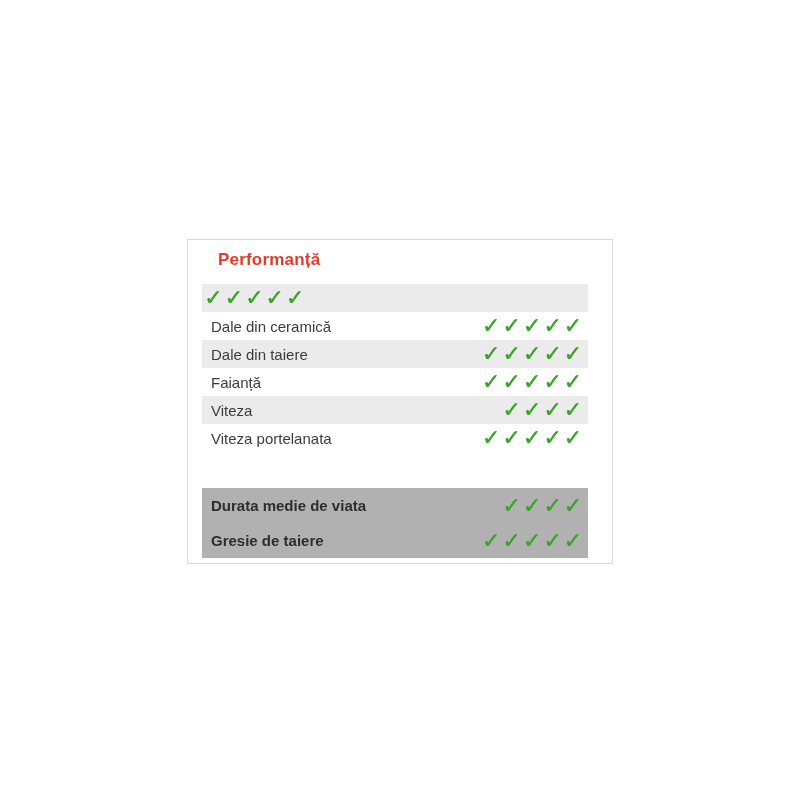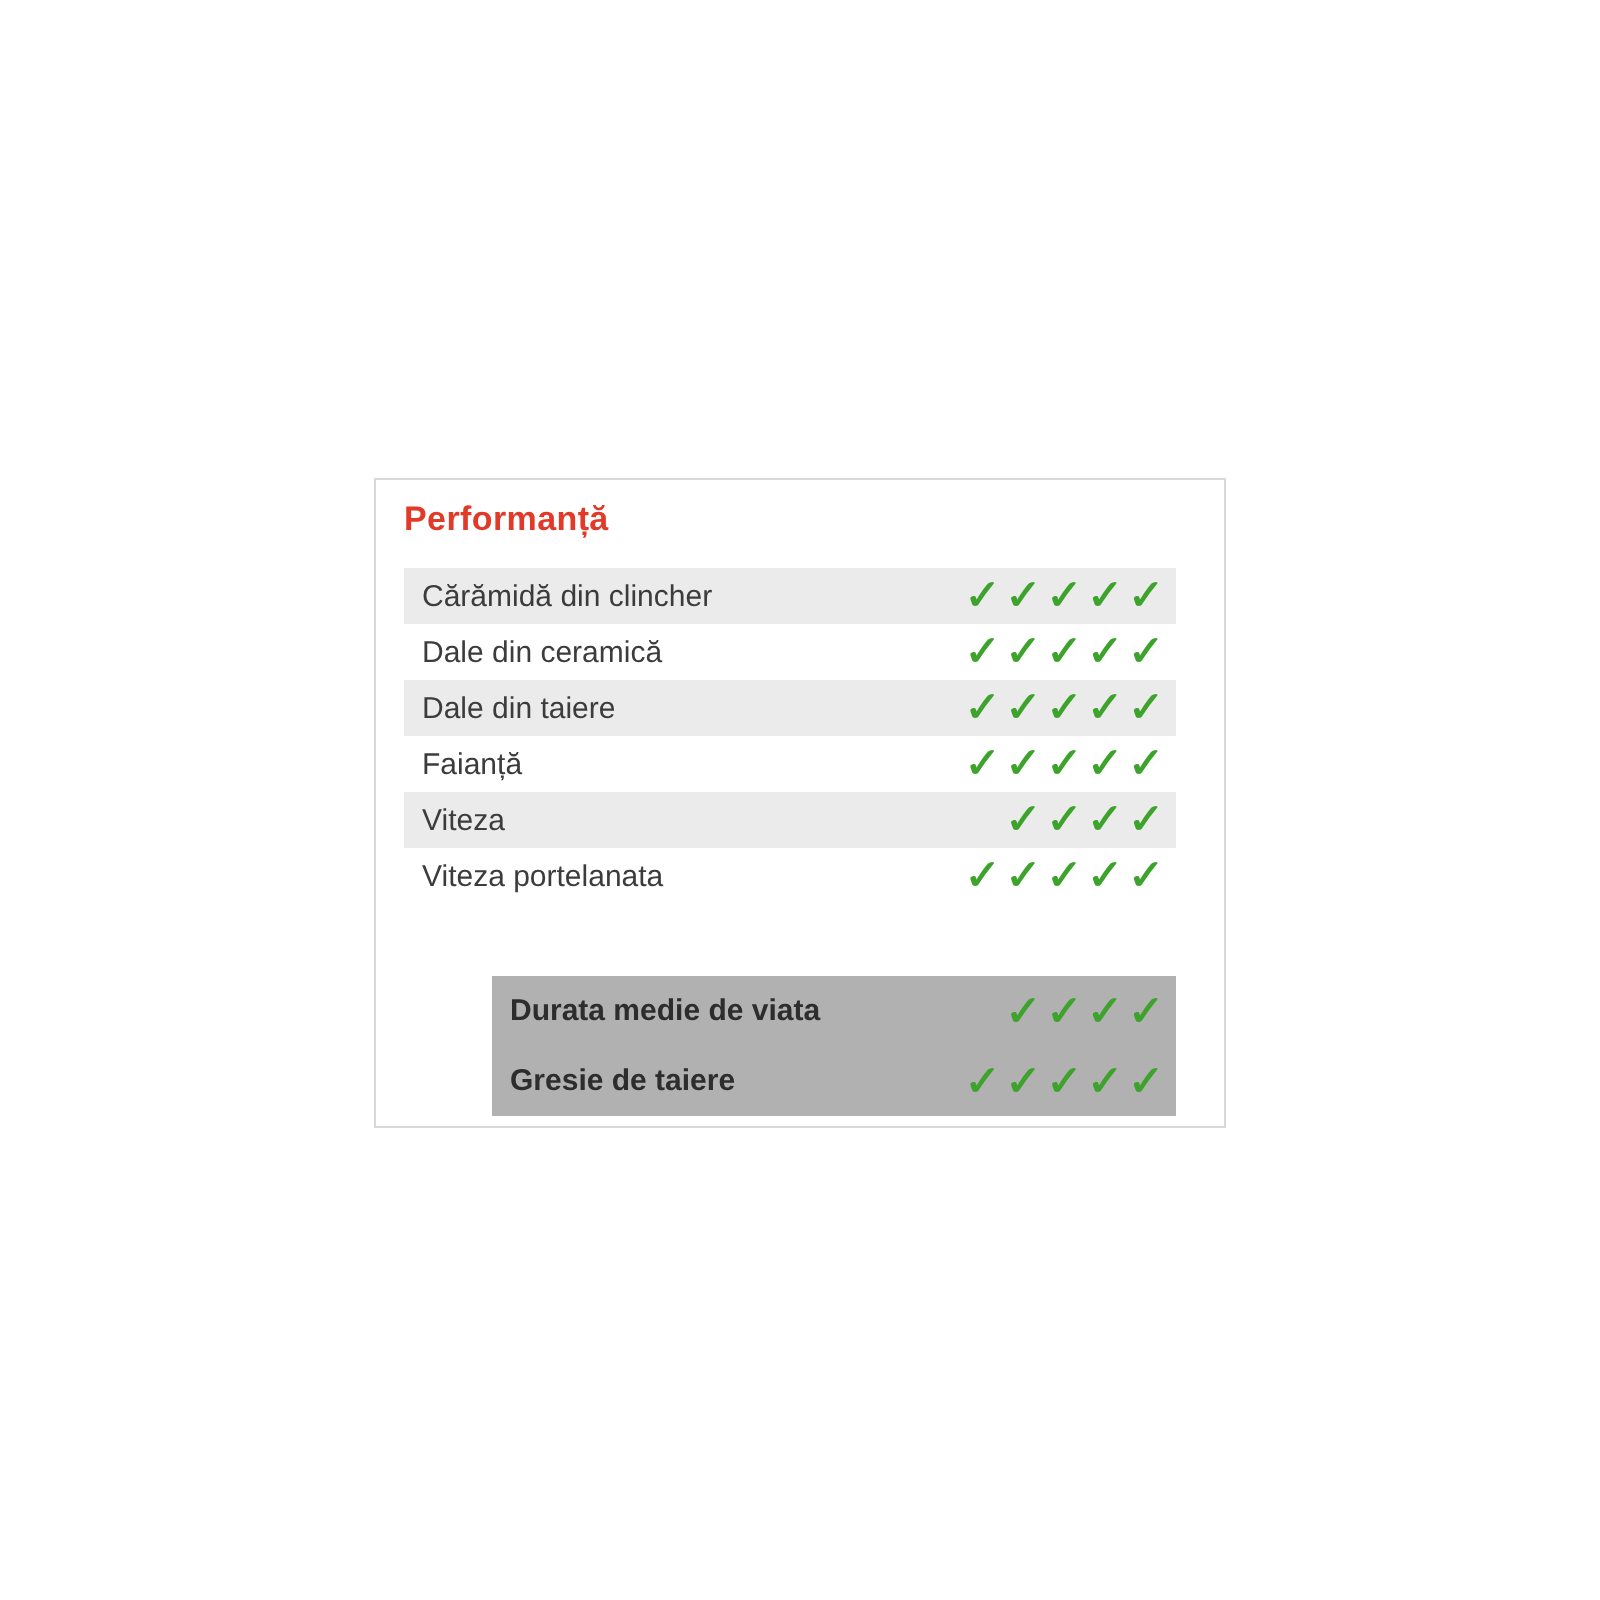--- a/index.html
+++ b/index.html
@@ -10,21 +10,21 @@
     --card-border:#d8d8d8;
     --text-color:#3c3c3c;
     --summary-text:#2d2d2d;
   }
   *{margin:0;padding:0;box-sizing:border-box;}
   html,body{width:800px;height:800px;background:#ffffff;overflow:hidden;}
   body{font-family:"Liberation Sans","DejaVu Sans",sans-serif;}
   .stage{position:relative;width:800px;height:800px;background:#ffffff;}
   .perf-card{
     position:absolute;left:187px;top:239px;width:426px;height:325px;
-    background:#ffffff;border:1px solid var(--card-border);
+    background:#ffffff;border:1px solid var(--card-border);padding-left:16px;
   }
   .card-title{
     color:var(--title-red);font-size:17px;font-weight:bold;
     padding:9px 0 0 14px;line-height:22px;letter-spacing:0.2px;
   }
   .rows-wrap{
     position:absolute;left:14px;right:24px;top:44px;
   }
   .perf-row{
     height:28px;display:flex;align-items:center;justify-content:space-between;
@@ -40,41 +40,39 @@
     display:flex;align-items:center;
   }
   .check{
     color:var(--check-green);font-weight:bold;font-size:22px;
     margin-left:2px;line-height:20px;
     text-shadow:0.5px 0 0 var(--check-green);
   }
   .summary-block{
     position:absolute;left:14px;right:24px;top:248px;height:70px;
     background:var(--summary-bg);
-    margin-left:44px;
   }
   .summary-row{
     height:35px;display:flex;align-items:center;justify-content:space-between;
   }
   .summary-row .label{
     padding-left:9px;font-size:15px;font-weight:bold;color:var(--summary-text);
     white-space:nowrap;
   }
 </style>
 </head>
 <body>
 
 <div class="stage">
   <div class="perf-card">
 
     <div class="card-title">Performanță</div>
 
     <div class="rows-wrap">
       <div class="perf-row alt">
-        <span class="label">Cărămidă din clincher</span>
         <span class="checks">
             <span class="check">✓</span>
             <span class="check">✓</span>
             <span class="check">✓</span>
             <span class="check">✓</span>
             <span class="check">✓</span>
           </span>
       </div>
       <div class="perf-row">
         <span class="label">Dale din ceramică</span>

